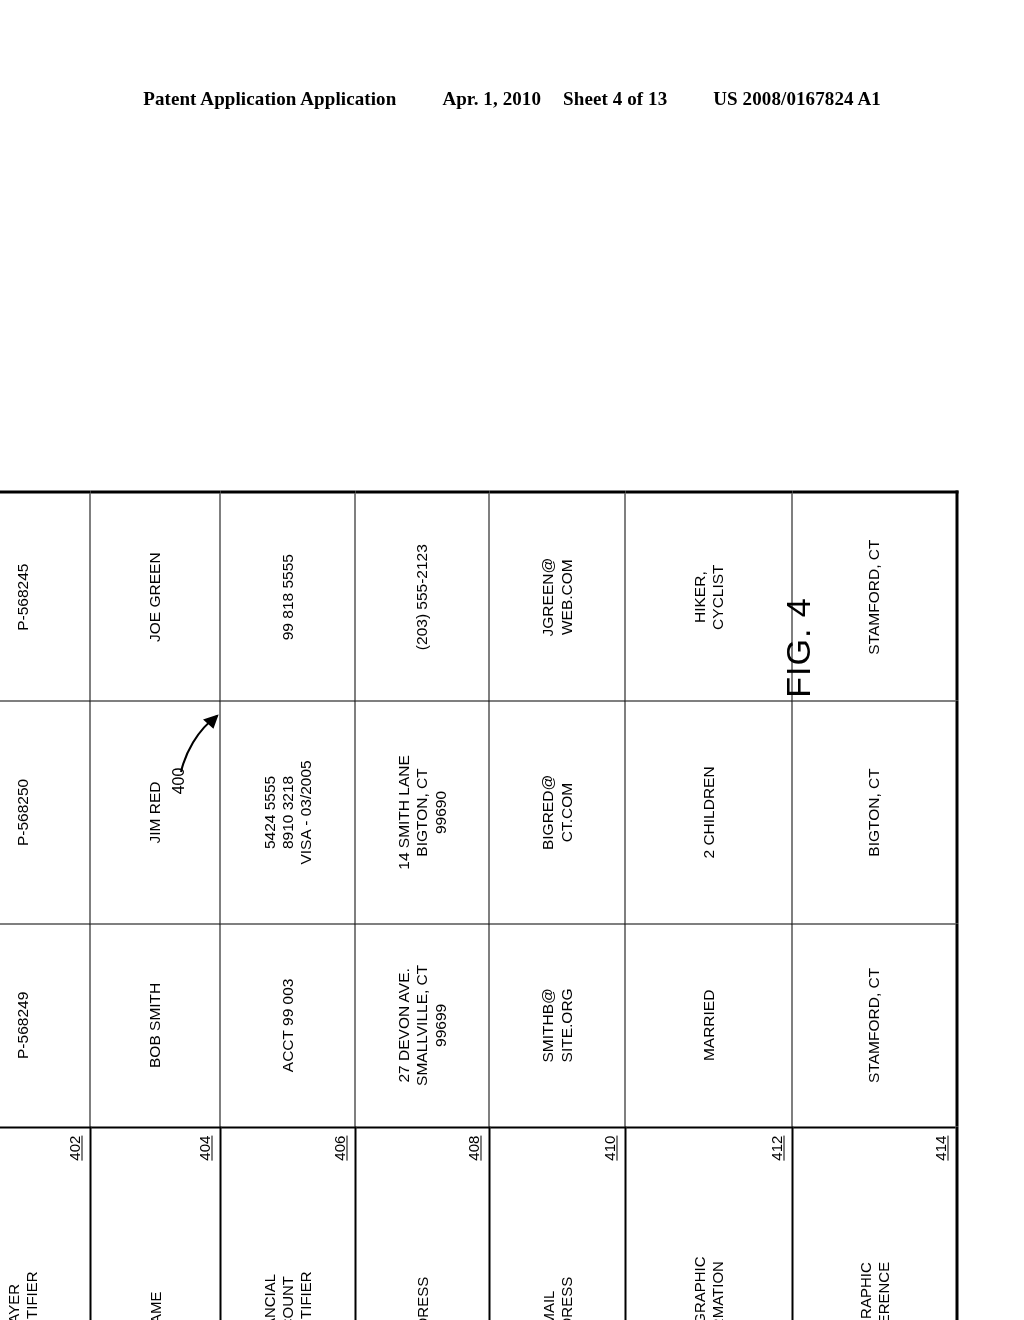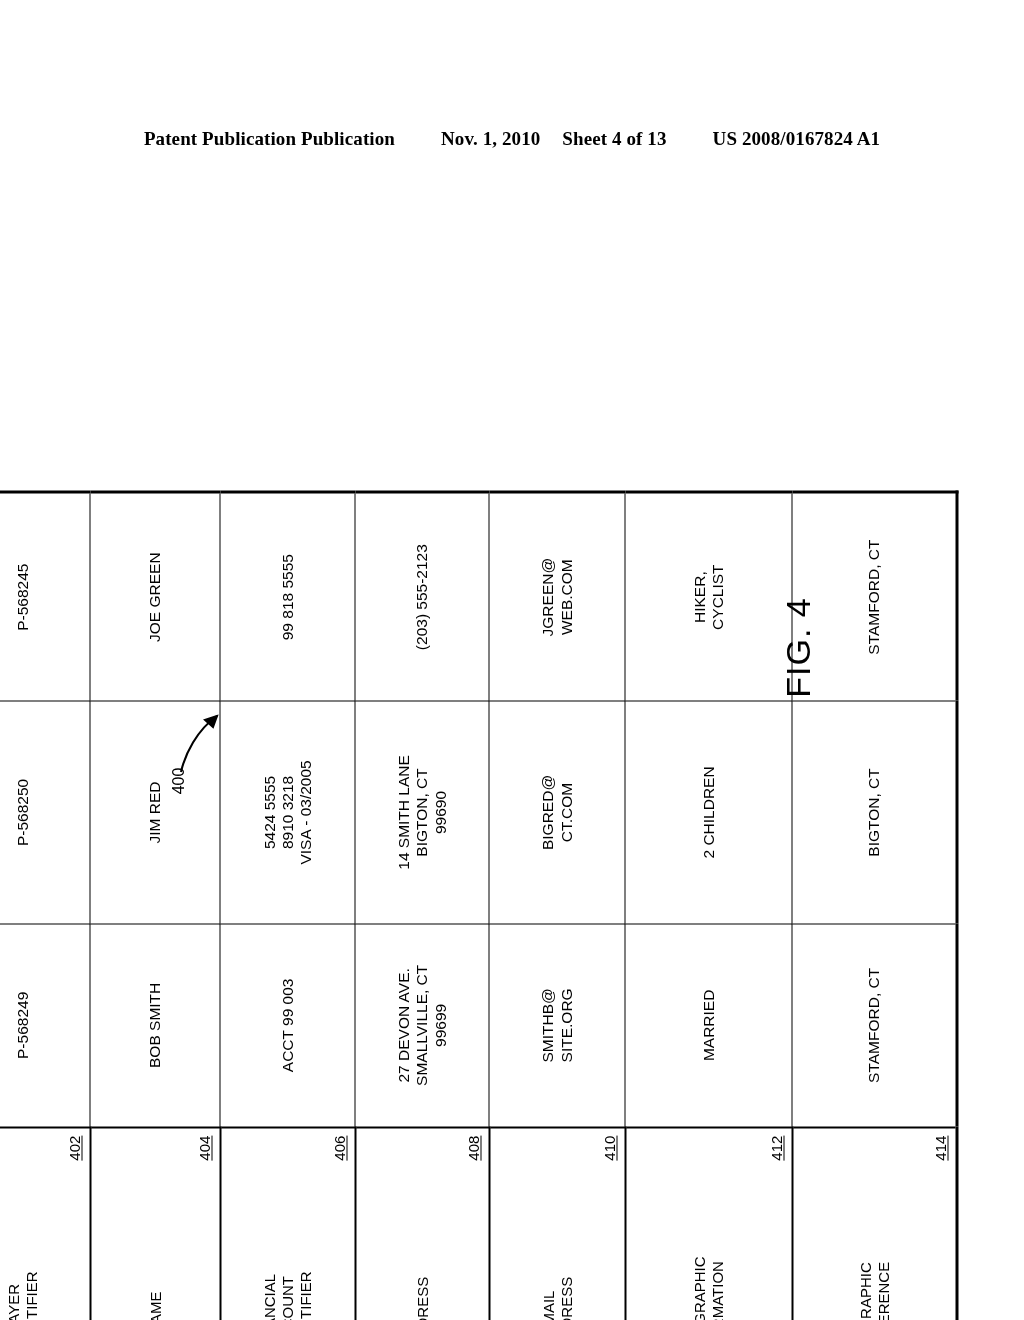--- a/index.html
+++ b/index.html
@@ -26,21 +26,21 @@
     justify-content: center;
     align-items: baseline;
     font-family: "Liberation Serif", serif;
     font-weight: bold;
     font-size: 19px;
     letter-spacing: 0.1px;
     white-space: nowrap;
   }
   .page-header .hdr-pub      { margin-right: 46px; }
   .page-header .hdr-date     { margin-right: 22px; }
-  .page-header .hdr-sheet    { margin-right: 46px; margin-top: 40px; }
+  .page-header .hdr-sheet    { margin-right: 46px; }
   .page-header .hdr-patno    { }
 
   
   .fig-caption {
     position: absolute;
     left: 703px;
     top: 628px;
     width: 190px;
     text-align: center;
     font-family: "Liberation Sans", sans-serif;
@@ -134,22 +134,22 @@
   .tbl tr.fieldrow td:last-child  { border-right-width: 3px; }
   .tbl tr.fieldrow:first-child td { border-top-width: 3px; }
   .tbl tr.fieldrow:last-child  td { border-bottom-width: 3px; }
 
   .tbl td.datacell { border-width: 1px; }
 </style>
 </head>
 <body>
 
 <div class="page-header">
-  <span class="hdr-pub">Patent Publication Publication</span>
-  <span class="hdr-date">Nov. 1, 2010</span>
+  <span class="hdr-pub">Patent Application Application</span>
+  <span class="hdr-date">Apr. 1, 2010</span>
   <span class="hdr-sheet">Sheet 4 of 13</span>
   <span class="hdr-patno">US 2008/0167824 A1</span>
 </div>
 
 <div class="ref400-wrap">
   <svg class="ref400-leader" width="140" height="140" viewBox="0 0 140 140">
     <path d="M 26 92 C 30 74, 42 50, 62 36" fill="none" stroke="#000" stroke-width="2.1"></path>
     <path d="M 62 36 L 50 40 L 58 47 Z" fill="#000" stroke="#000" stroke-width="2"></path>
   </svg>
   <span class="ref400-label">400</span>

